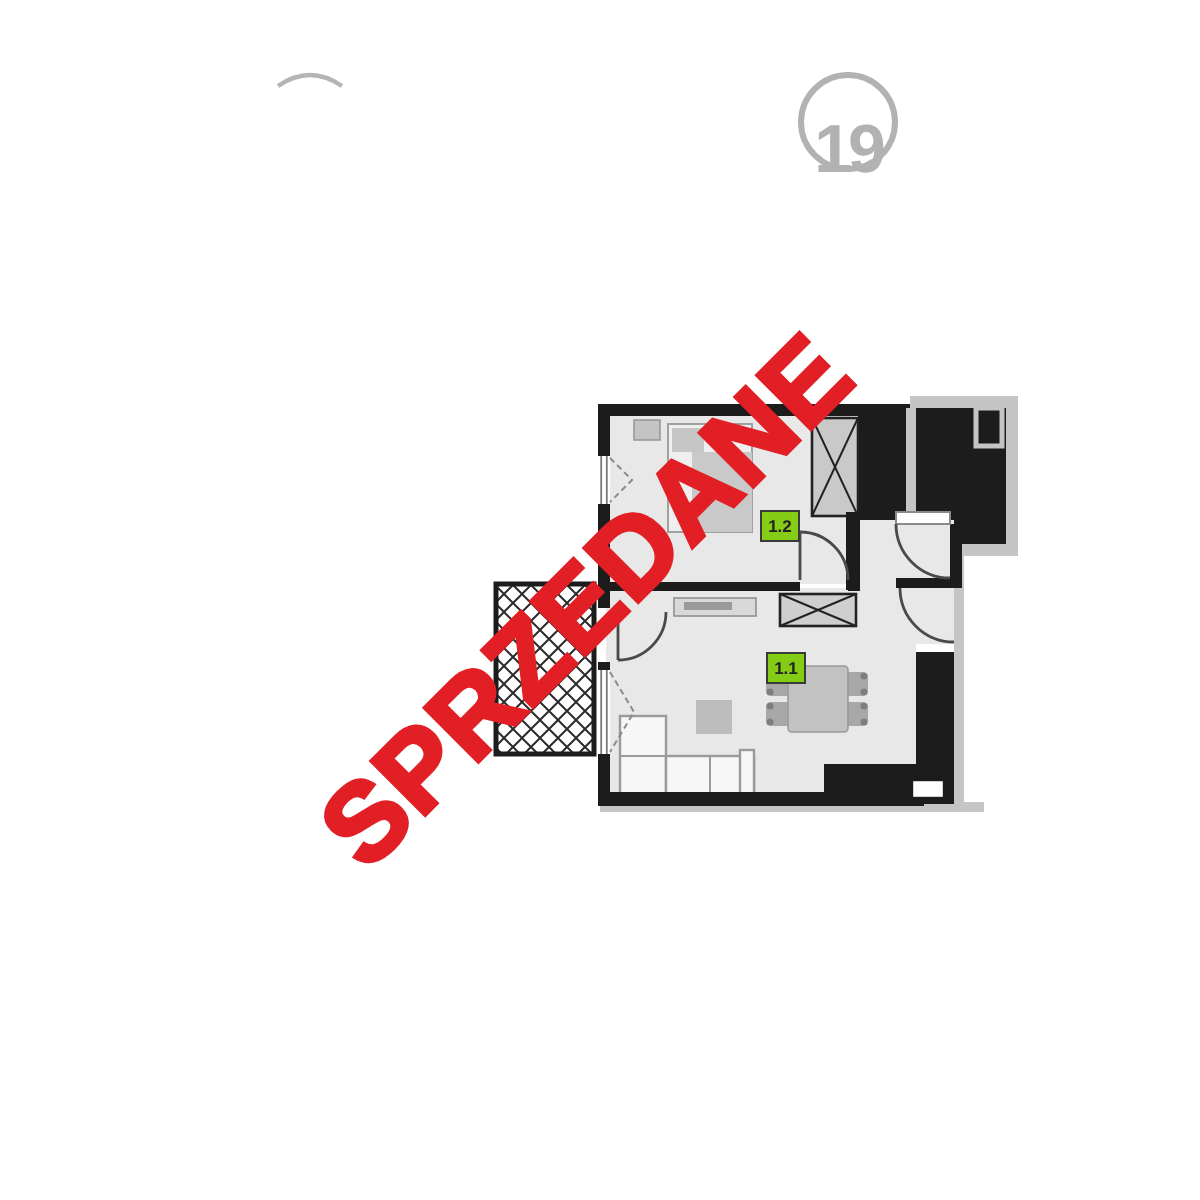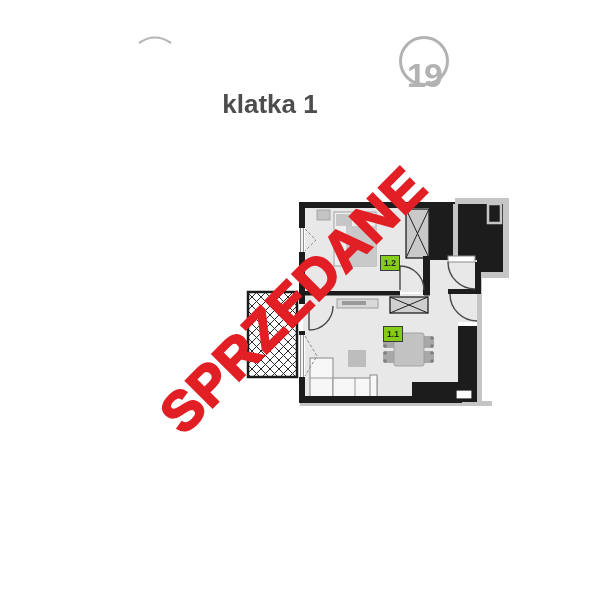--- a/index.html
+++ b/index.html
@@ -144,21 +144,20 @@
       <path d="M305,336 L317,356 L305,376" stroke="#8a8a8a" stroke-width="1" stroke-dasharray="3,2" fill="none"></path>
     </g>
 
     <g>
       <rect x="248" y="292" width="49" height="85" fill="#ffffff"></rect>
       <rect x="248" y="292" width="49" height="85" fill="url(#xhatch)"></rect>
       <rect x="248" y="292" width="49" height="85" fill="none" stroke="#1c1c1c" stroke-width="2.5"></rect>
     </g>
   </svg>
 
-  <div class="staircase" style="color: rgb(77, 77, 77);">klatka 1</div>
 
   <div class="badge" style="border-color: rgb(178, 178, 178);">
     <span style="color: rgb(178, 178, 178);">19</span>
   </div>
 
   <div class="room-label label-11">1.1</div>
   <div class="room-label label-12">1.2</div>
 
   <div class="watermark" style="color: rgb(225, 31, 36);">SPRZEDANE</div>
 

